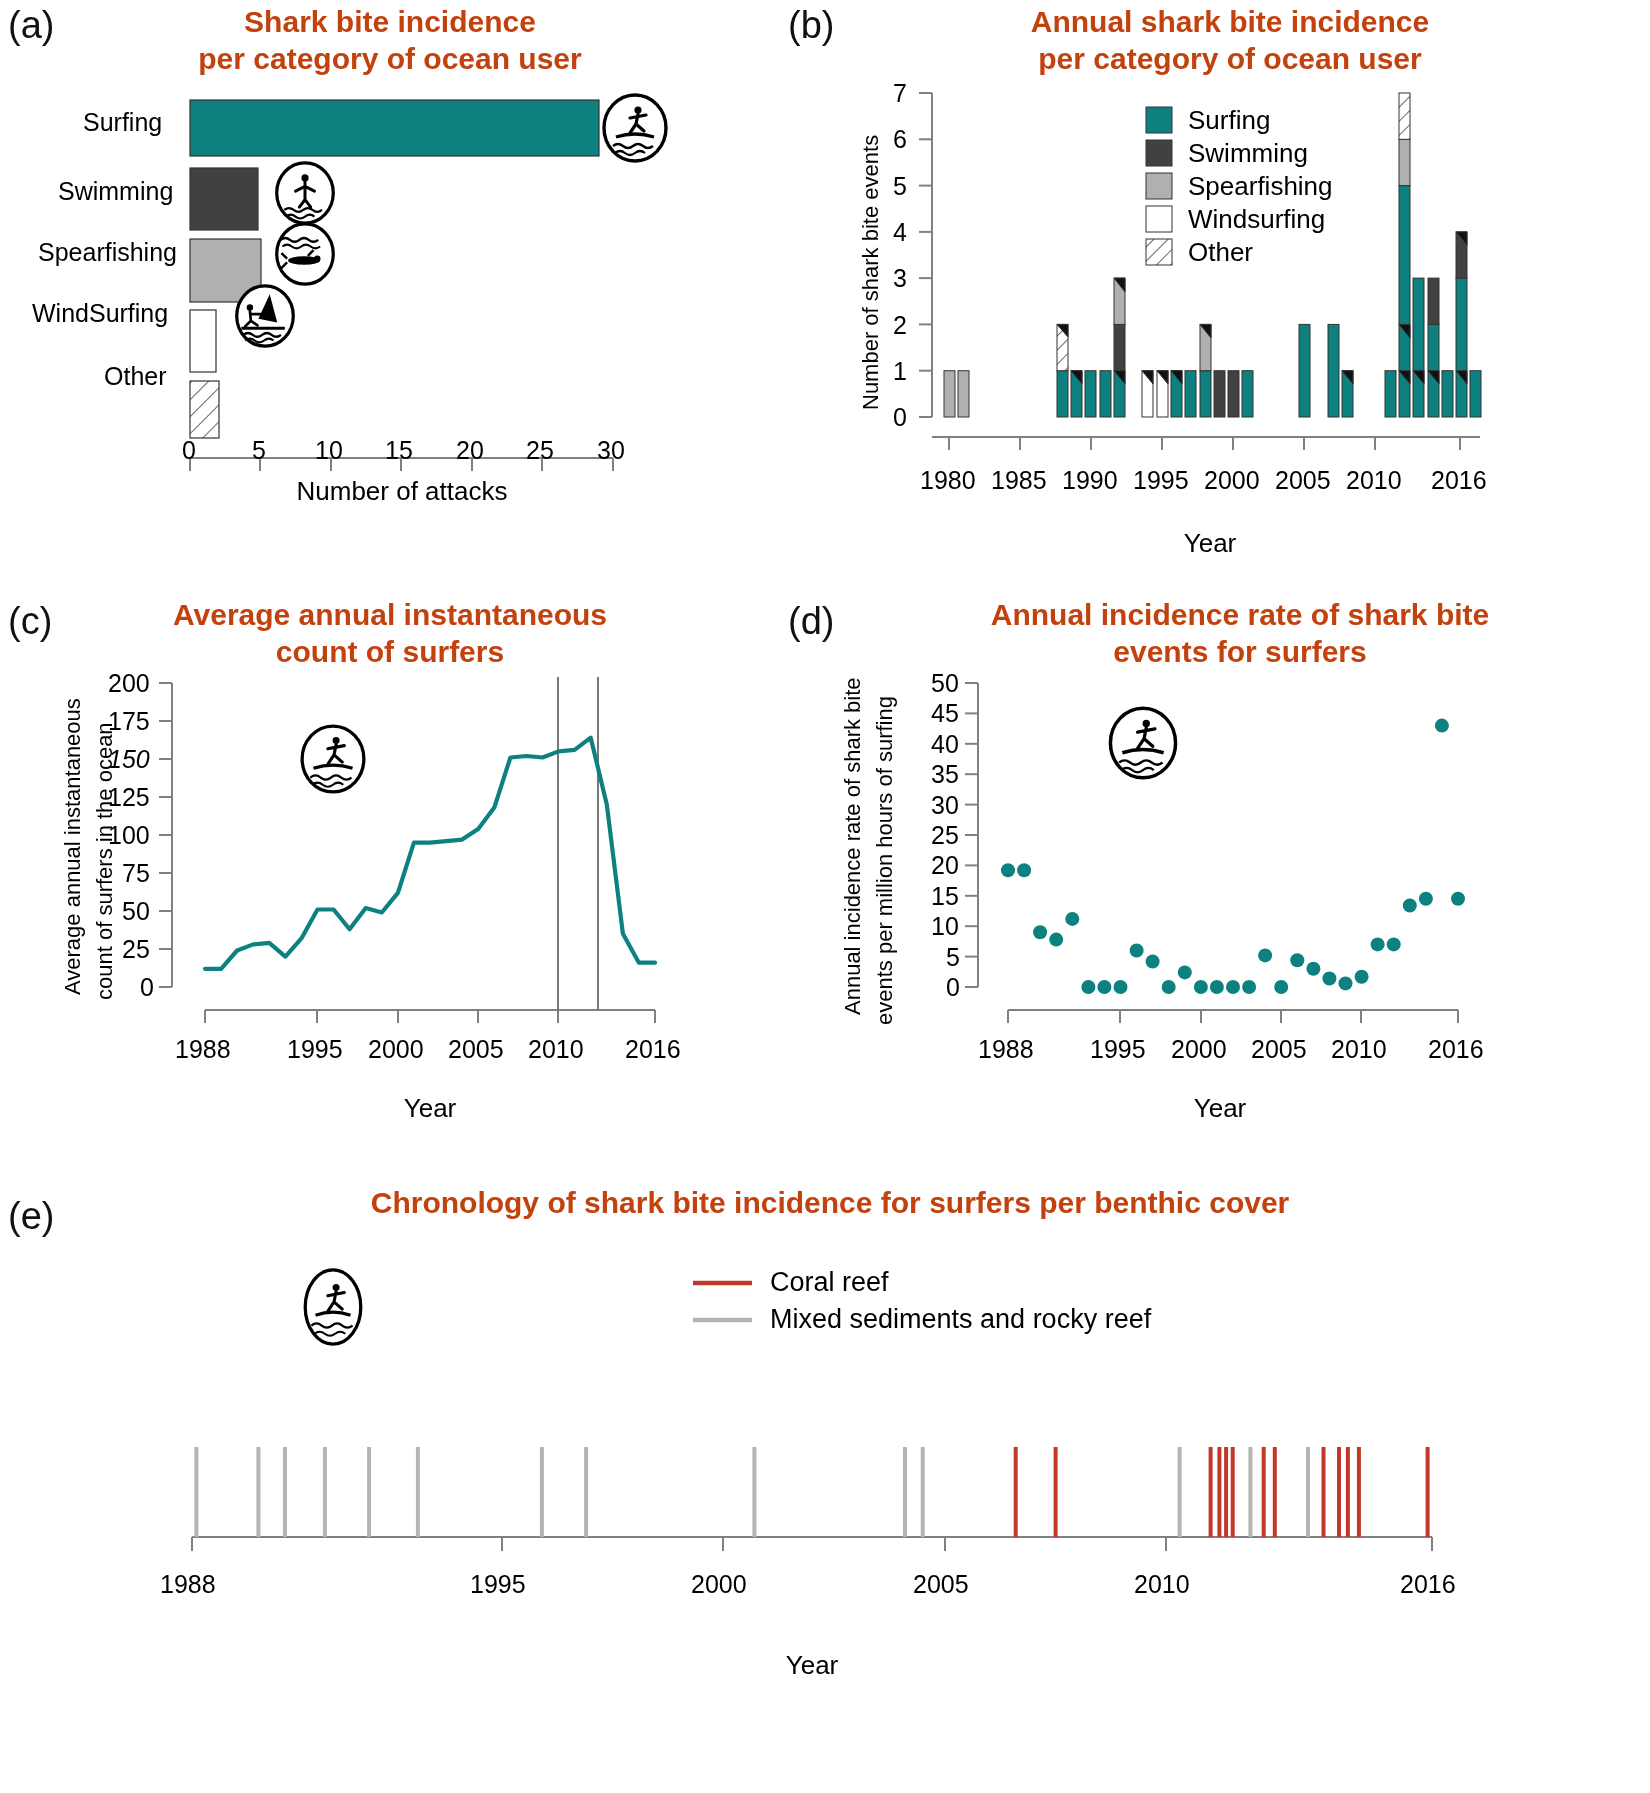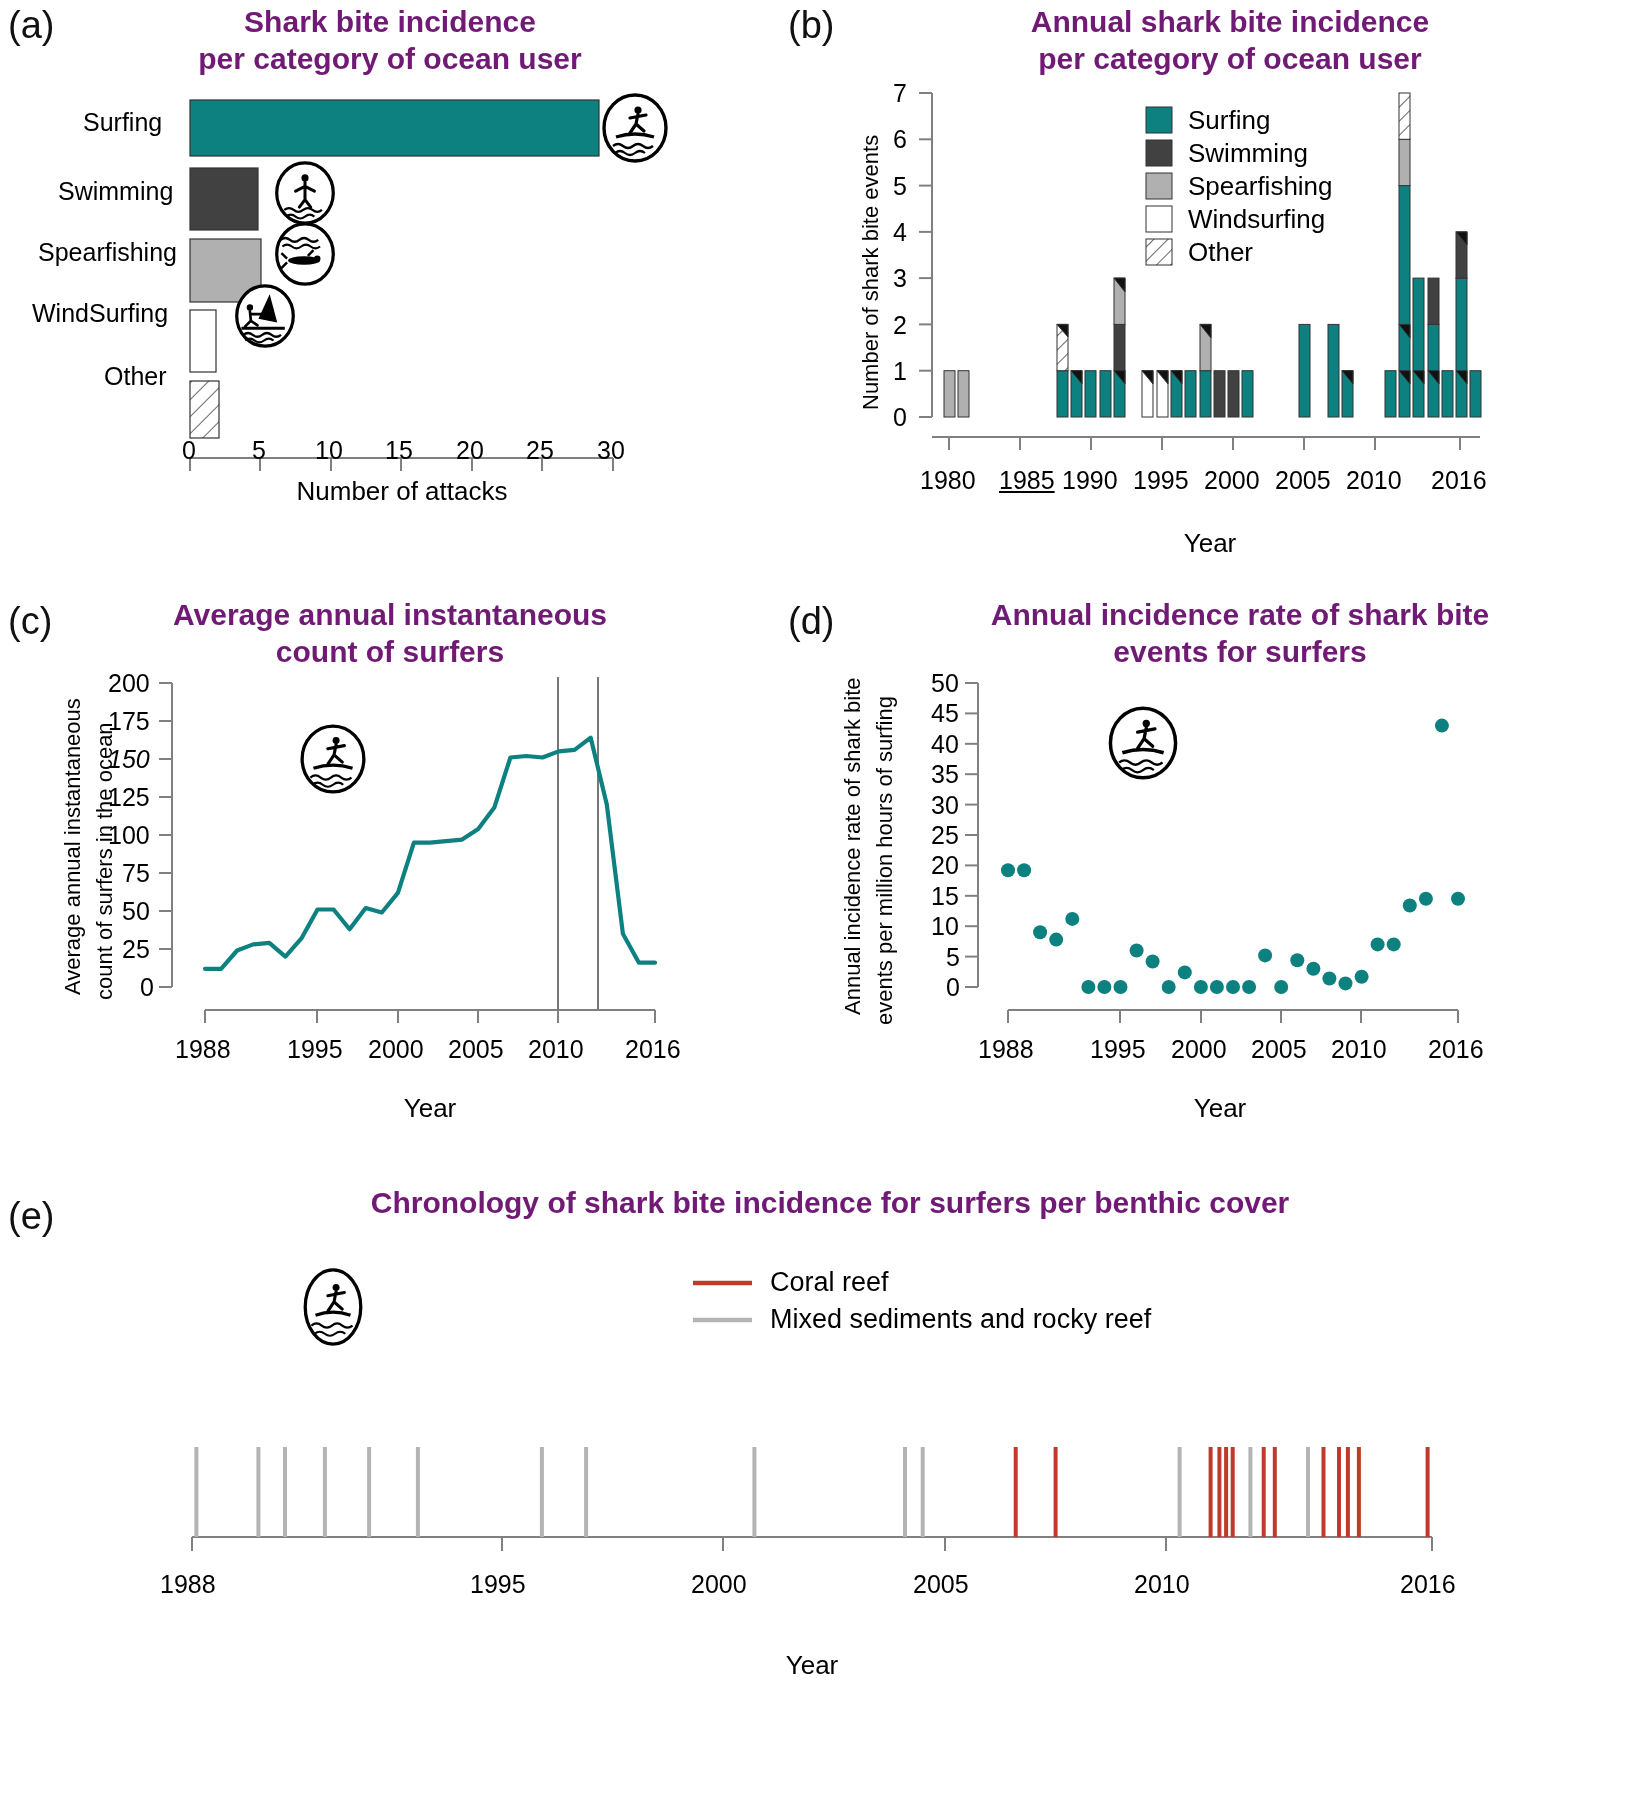--- a/index.html
+++ b/index.html
@@ -1,19 +1,19 @@
 <!DOCTYPE html>
 <html><head>
 <meta charset="utf-8">
 <style>
   html,body{margin:0;padding:0;background:#ffffff;}
   body{width:1650px;height:1793px;font-family:"Liberation Sans",sans-serif;color:#000;position:relative;overflow:hidden;}
   .panel{position:absolute;}
   .plabel{position:absolute;font-size:38px;font-weight:400;font-family:"Liberation Sans",sans-serif;color:#111;}
-  .ptitle{position:absolute;text-align:center;font-weight:bold;font-size:30px;line-height:1.22;color:#701a75;}
+  .ptitle{position:absolute;text-align:center;font-weight:bold;font-size:30px;line-height:1.22;color:#c2410c;}
   .axlabel{position:absolute;font-size:26px;color:#000;text-align:center;}
   .tick-lbl{position:absolute;font-size:25px;color:#000;}
   .vlabel{position:absolute;font-size:22px;color:#000;white-space:nowrap;transform-origin:0 0;transform:rotate(-90deg);}
   svg{display:block;overflow:visible;}
   .icon-circ{position:absolute;}
 </style>
 </head>
 <body>
 
 <div class="panel" style="left:0;top:0;width:760px;height:560px;">
@@ -234,21 +234,21 @@
   <div class="tick-lbl" style="left:113px;top:403px;">0</div>
   <div class="tick-lbl" style="left:113px;top:357px;">1</div>
   <div class="tick-lbl" style="left:113px;top:311px;">2</div>
   <div class="tick-lbl" style="left:113px;top:264px;">3</div>
   <div class="tick-lbl" style="left:113px;top:218px;">4</div>
   <div class="tick-lbl" style="left:113px;top:172px;">5</div>
   <div class="tick-lbl" style="left:113px;top:125px;">6</div>
   <div class="tick-lbl" style="left:113px;top:79px;">7</div>
 
   <div class="tick-lbl" style="left:140px;top:466px;">1980</div>
-  <div class="tick-lbl" style="left:219px;top:466px;text-decoration:underline;">1985</div>
+  <div class="tick-lbl" style="left:211px;top:466px;">1985</div>
   <div class="tick-lbl" style="left:282px;top:466px;">1990</div>
   <div class="tick-lbl" style="left:353px;top:466px;">1995</div>
   <div class="tick-lbl" style="left:424px;top:466px;">2000</div>
   <div class="tick-lbl" style="left:495px;top:466px;">2005</div>
   <div class="tick-lbl" style="left:566px;top:466px;">2010</div>
   <div class="tick-lbl" style="left:651px;top:466px;">2016</div>
 
   <div class="tick-lbl" style="left:408px;top:105px;font-size:26px;">Surfing</div>
   <div class="tick-lbl" style="left:408px;top:138px;font-size:26px;">Swimming</div>
   <div class="tick-lbl" style="left:408px;top:171px;font-size:26px;">Spearfishing</div>

